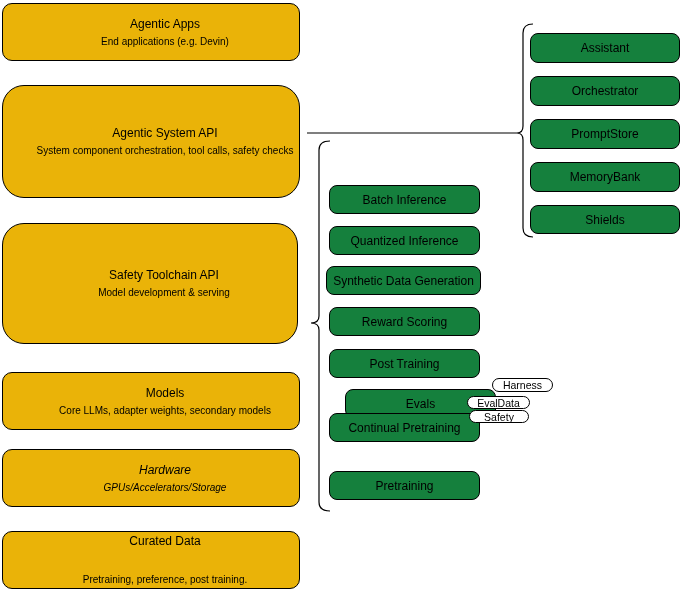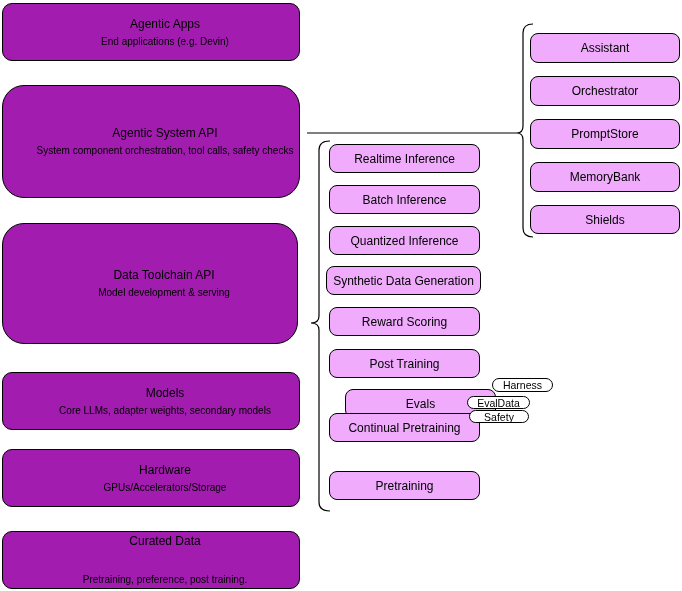--- a/index.html
+++ b/index.html
@@ -15,21 +15,21 @@
   .overlay {
     position: absolute;
     left: 0; top: 0;
     width: 682px; height: 591px;
     pointer-events: none;
     z-index: 0;
   }
   .node {
     position: absolute;
     box-sizing: border-box;
-    background: #a21caf;
+    background: #eab308;
     border: 1px solid #000000;
     display: flex;
     flex-direction: column;
     align-items: center;
     justify-content: center;
     text-align: center;
     z-index: 1;
     padding-left: 28px;
   }
   .r10 { border-radius: 10px; }
@@ -41,21 +41,21 @@
   }
   .node .sub {
     font-size: 10px;
     line-height: 13px;
     margin-top: 3px;
     white-space: nowrap;
   }
   .mid, .rightbox {
     position: absolute;
     box-sizing: border-box;
-    background: #f0abfc;
+    background: #15803d;
     border: 1px solid #000000;
     border-radius: 8px;
     display: flex;
     align-items: center;
     justify-content: center;
     text-align: center;
     font-size: 12px;
     white-space: nowrap;
     z-index: 1;
   }
@@ -88,40 +88,39 @@
     <div class="title">Agentic Apps</div>
     <div class="sub">End applications (e.g. Devin)</div>
   </div>
 
   <div class="node r20" style="left:2px; top:85px; width:298px; height:113px;">
     <div class="title">Agentic System API</div>
     <div class="sub">System component orchestration, tool calls, safety checks</div>
   </div>
 
   <div class="node r20" style="left:2px; top:223px; width:296px; height:121px;">
-    <div class="title">Data Toolchain API</div>
+    <div class="title">Safety Toolchain API</div>
     <div class="sub">Model development &amp; serving</div>
   </div>
 
   <div class="node r10" style="left:2px; top:372px; width:298px; height:58px;">
     <div class="title">Models</div>
     <div class="sub">Core LLMs, adapter weights, secondary models</div>
   </div>
 
-  <div class="node r10" style="left:2px; top:449px; width:298px; height:58px;">
+  <div class="node r10" style="left:2px; top:449px; width:298px; height:58px;font-style:italic;">
     <div class="title">Hardware</div>
     <div class="sub">GPUs/Accelerators/Storage</div>
   </div>
 
   <div class="node r10" style="left:2px; top:531px; width:298px; height:58px;gap:21px;">
     <div class="title">Curated Data</div>
     <div class="sub">Pretraining, preference, post training.</div>
   </div>
 
-  <div class="mid" style="left:329px; top:144px; width:151px; height:29px;">Realtime Inference</div>
   <div class="mid" style="left:329px; top:185px; width:151px; height:29px;">Batch Inference</div>
   <div class="mid" style="left:329px; top:226px; width:151px; height:29px;">Quantized Inference</div>
   <div class="mid" style="left:326px; top:266px; width:155px; height:29px;">Synthetic Data Generation</div>
   <div class="mid" style="left:329px; top:307px; width:151px; height:29px;">Reward Scoring</div>
   <div class="mid" style="left:329px; top:349px; width:151px; height:29px;">Post Training</div>
   <div class="mid" style="left:329px; top:389px; width:151px; height:29px;margin-left:16px;">Evals</div>
   <div class="mid" style="left:329px; top:413px; width:151px; height:29px;">Continual Pretraining</div>
   <div class="mid" style="left:329px; top:471px; width:151px; height:29px;">Pretraining</div>
 
   <div class="pill" style="left:492px; top:378px; width:61px; height:14px;">Harness</div>

